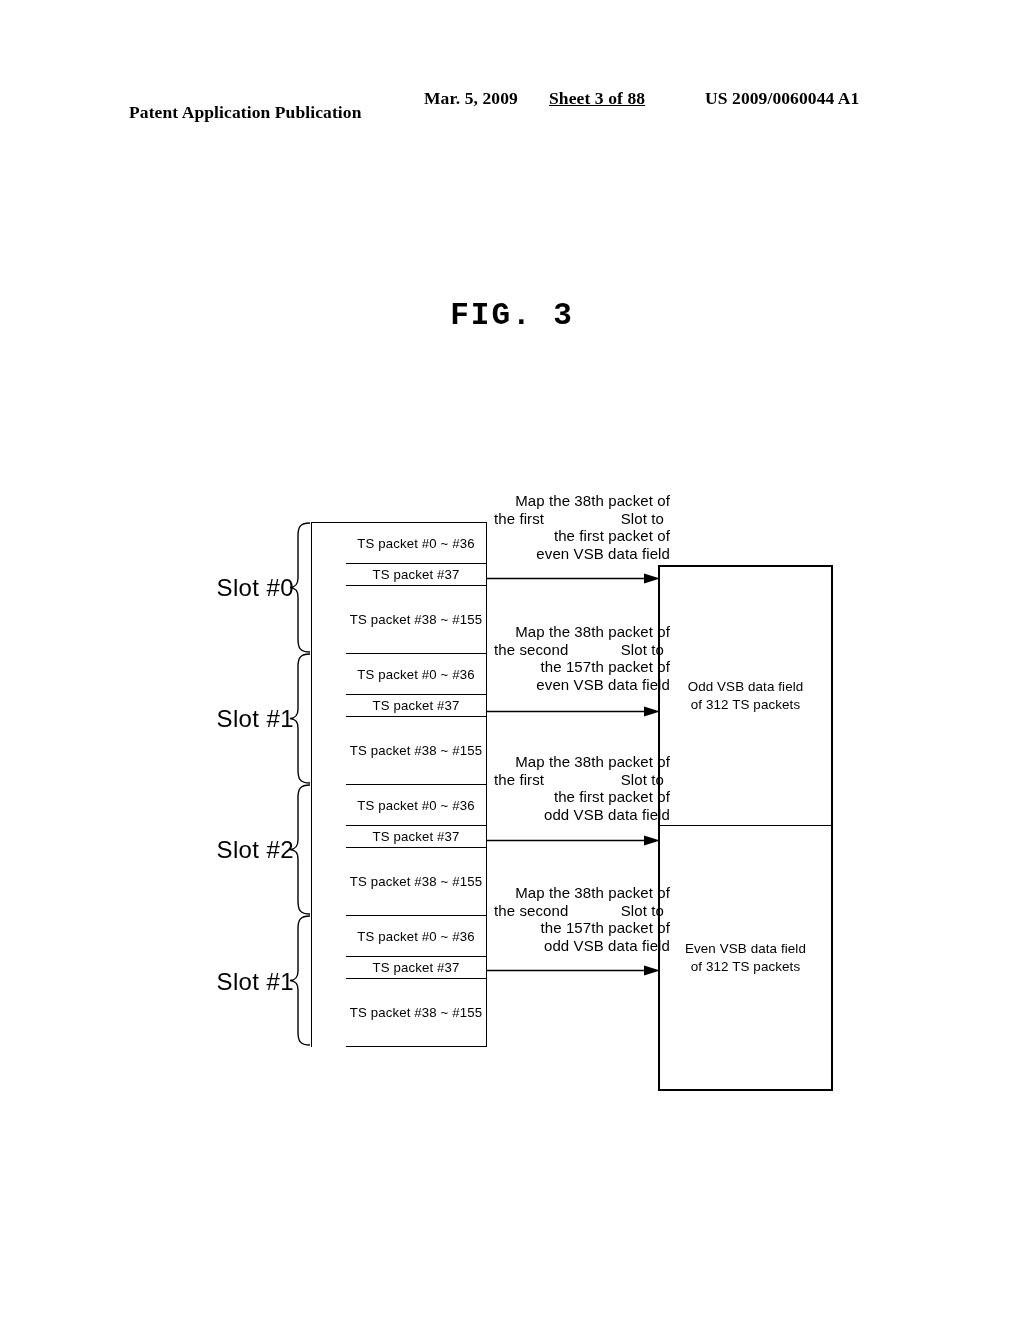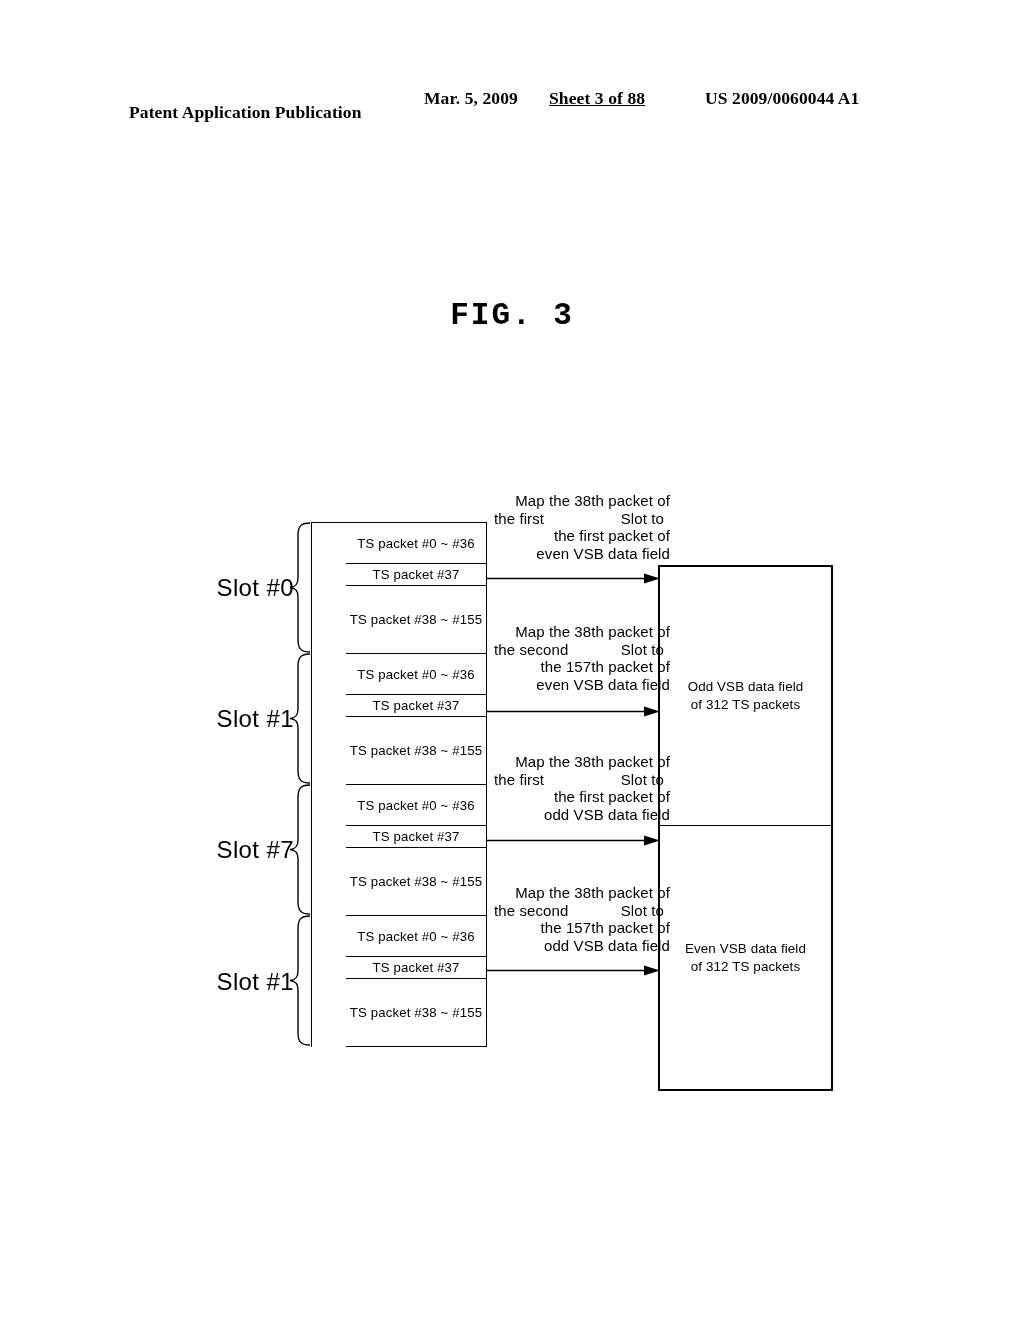--- a/index.html
+++ b/index.html
@@ -150,21 +150,21 @@
   <span class="hdr-pub">Patent Application Publication</span>
   <span class="hdr-date">Mar. 5, 2009</span>
   <span class="hdr-sheet">Sheet 3 of 88</span>
   <span class="hdr-num">US 2009/0060044 A1</span>
 </div>
 
 <div id="figure-title">FIG. 3</div>
 
 <div class="slot-label" style="top:574px;">Slot #0</div>
 <div class="slot-label" style="top:705px;">Slot #1</div>
-<div class="slot-label" style="top:836px;">Slot #7</div>
+<div class="slot-label" style="top:836px;">Slot #2</div>
 <div class="slot-label" style="top:968px;">Slot #1</div>
 
 <div class="slot-brace" style="top:522px;">
   <svg width="24" height="131" viewBox="0 0 24 131">
     <path d="M22 1 C12 1 10 5 10 14 L10 56 C10 63 7 65 2 65.5 C7 66 10 68 10 75 L10 117 C10 126 12 130 22 130" fill="none" stroke="#000" stroke-width="1.4"></path>
   </svg>
 </div>
 <div class="slot-brace" style="top:653px;">
   <svg width="24" height="131" viewBox="0 0 24 131">
     <path d="M22 1 C12 1 10 5 10 14 L10 56 C10 63 7 65 2 65.5 C7 66 10 68 10 75 L10 117 C10 126 12 130 22 130" fill="none" stroke="#000" stroke-width="1.4"></path>

